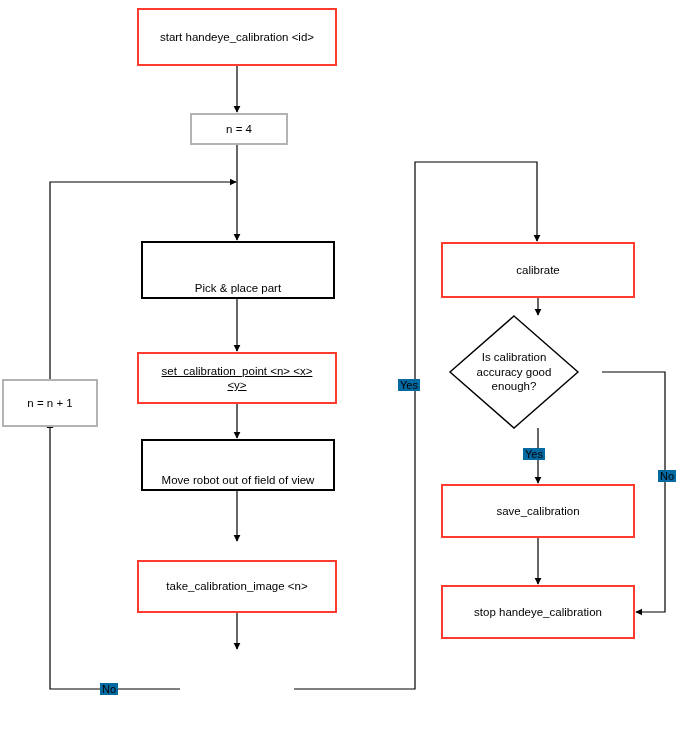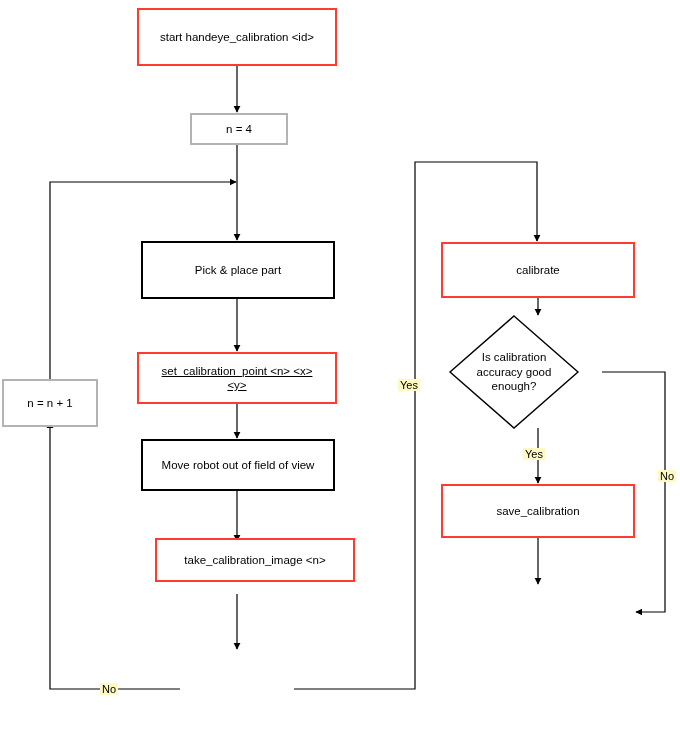--- a/index.html
+++ b/index.html
@@ -24,21 +24,21 @@
     align-items: center;
     justify-content: center;
     text-align: center;
     background: #ffffff;
     font-size: 11.5px;
     color: #000000;
     line-height: 1.25;
     padding: 2px 16px;
   }
   .node.red { border: 2px solid #ff3b30; }
-  .node.black { border: 2px solid #000000; }
+  .node.black { border: 2px solid #000000; align-items: flex-end; }
   .node.gray { border: 2px solid #b3b3b3; }
   .diamond-wrap {
     position: absolute;
   }
   .diamond-wrap svg {
     position: absolute;
     left: 0;
     top: 0;
     overflow: visible;
   }
@@ -54,21 +54,21 @@
     text-align: center;
     font-size: 11.5px;
     color: #000000;
     line-height: 1.25;
     pointer-events: none;
   }
   .edge-label {
     position: absolute;
     font-size: 11px;
     color: #000000;
-    background: #fef9c3;
+    background: #0369a1;
     padding: 0 2px;
     white-space: nowrap;
   }
   #edges {
     position: absolute;
     left: 0;
     top: 0;
     width: 680px;
     height: 732px;
   }
@@ -127,36 +127,39 @@
   </div>
 
   <div class="node red" style="left:137px; top:352px; width:200px; height:52px;text-decoration:underline;">
     <span>set_calibration_point &lt;n&gt; &lt;x&gt; &lt;y&gt;</span>
   </div>
 
   <div class="node black" style="left:141px; top:439px; width:194px; height:52px;">
     <span>Move robot out of field of view</span>
   </div>
 
-  <div class="node red" style="left:137px; top:538px; width:200px; height:44px;margin-left:18px;">
+  <div class="node red" style="left:137px; top:560px; width:200px; height:53px;">
     <span>take_calibration_image &lt;n&gt;</span>
   </div>
 
   <div class="node gray" style="left:2px; top:379px; width:96px; height:48px;">
     <span>n = n + 1</span>
   </div>
 
   <div class="node red" style="left:441px; top:242px; width:194px; height:56px;">
     <span>calibrate</span>
   </div>
 
   <div class="node red" style="left:441px; top:484px; width:194px; height:54px;">
     <span>save_calibration</span>
   </div>
 
+  <div class="node red" style="left:441px; top:585px; width:194px; height:54px;">
+    <span>stop handeye_calibration</span>
+  </div>
 
 
   <div class="diamond-wrap" style="left:450px; top:316px; width:128px; height:112px;">
     <svg width="128" height="112" xmlns="http://www.w3.org/2000/svg">
       <polygon points="64,0 128,56 64,112 0,56" fill="#ffffff" stroke="#000000" stroke-width="1.4"></polygon>
     </svg>
     <div class="diamond-label" style="padding:0 18px; box-sizing:border-box;">Is calibration accuracy good enough?</div>
   </div>
 
   <div class="edge-label" style="left:100px; top:683px;">No</div>

